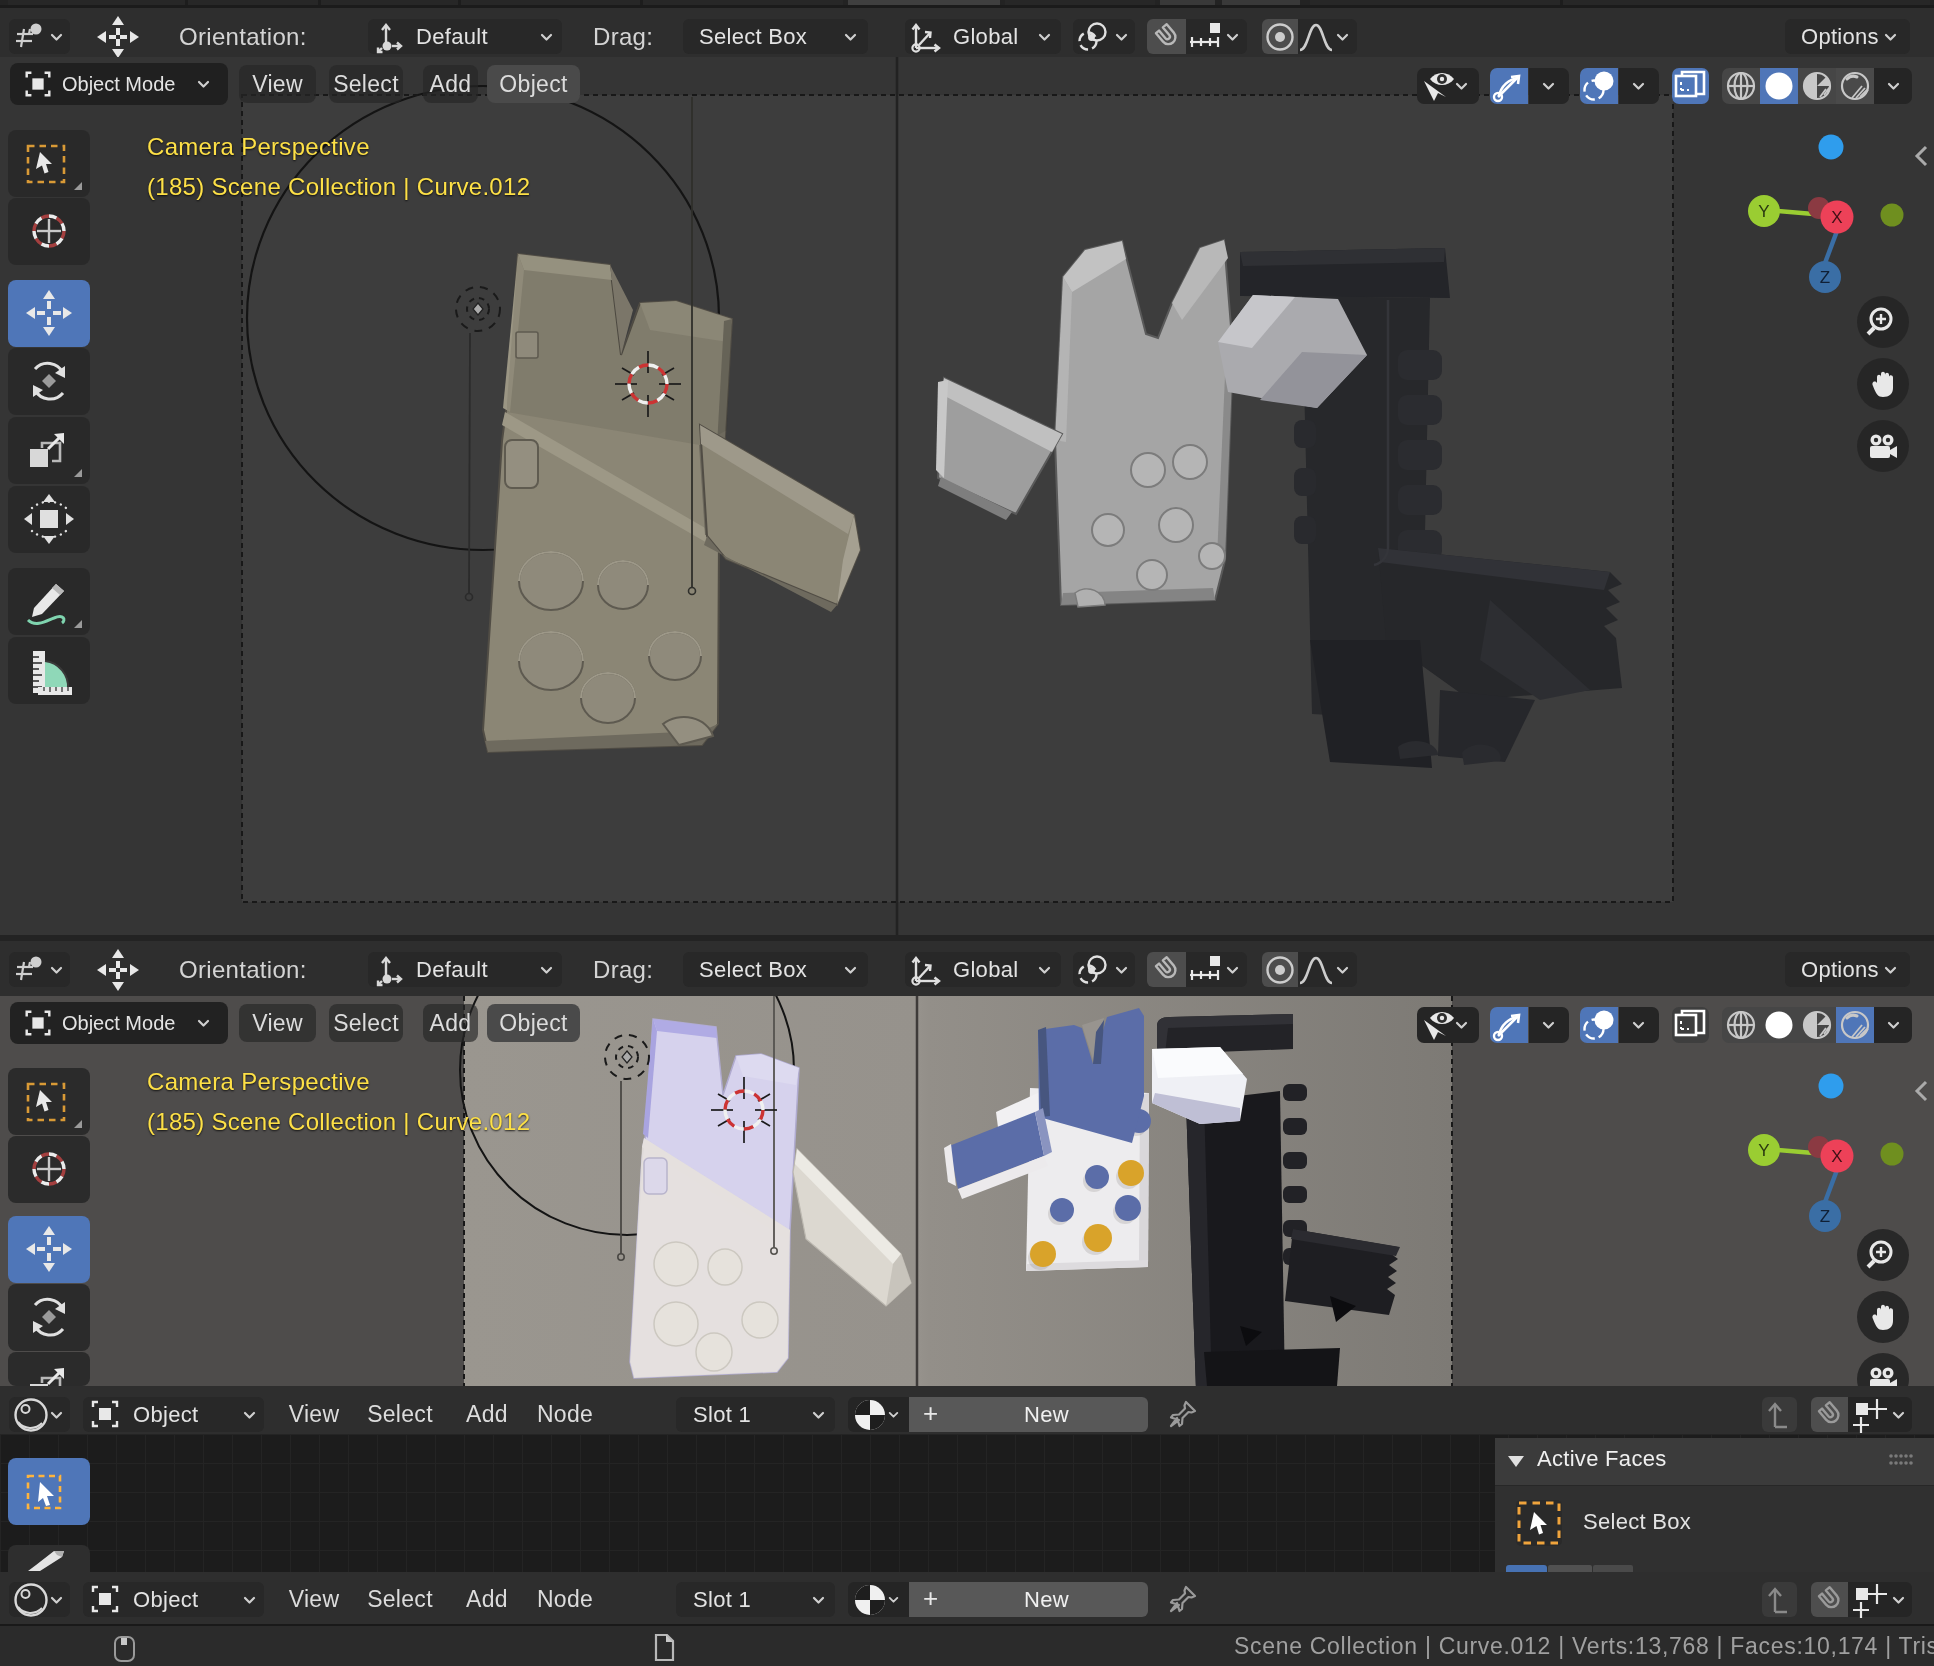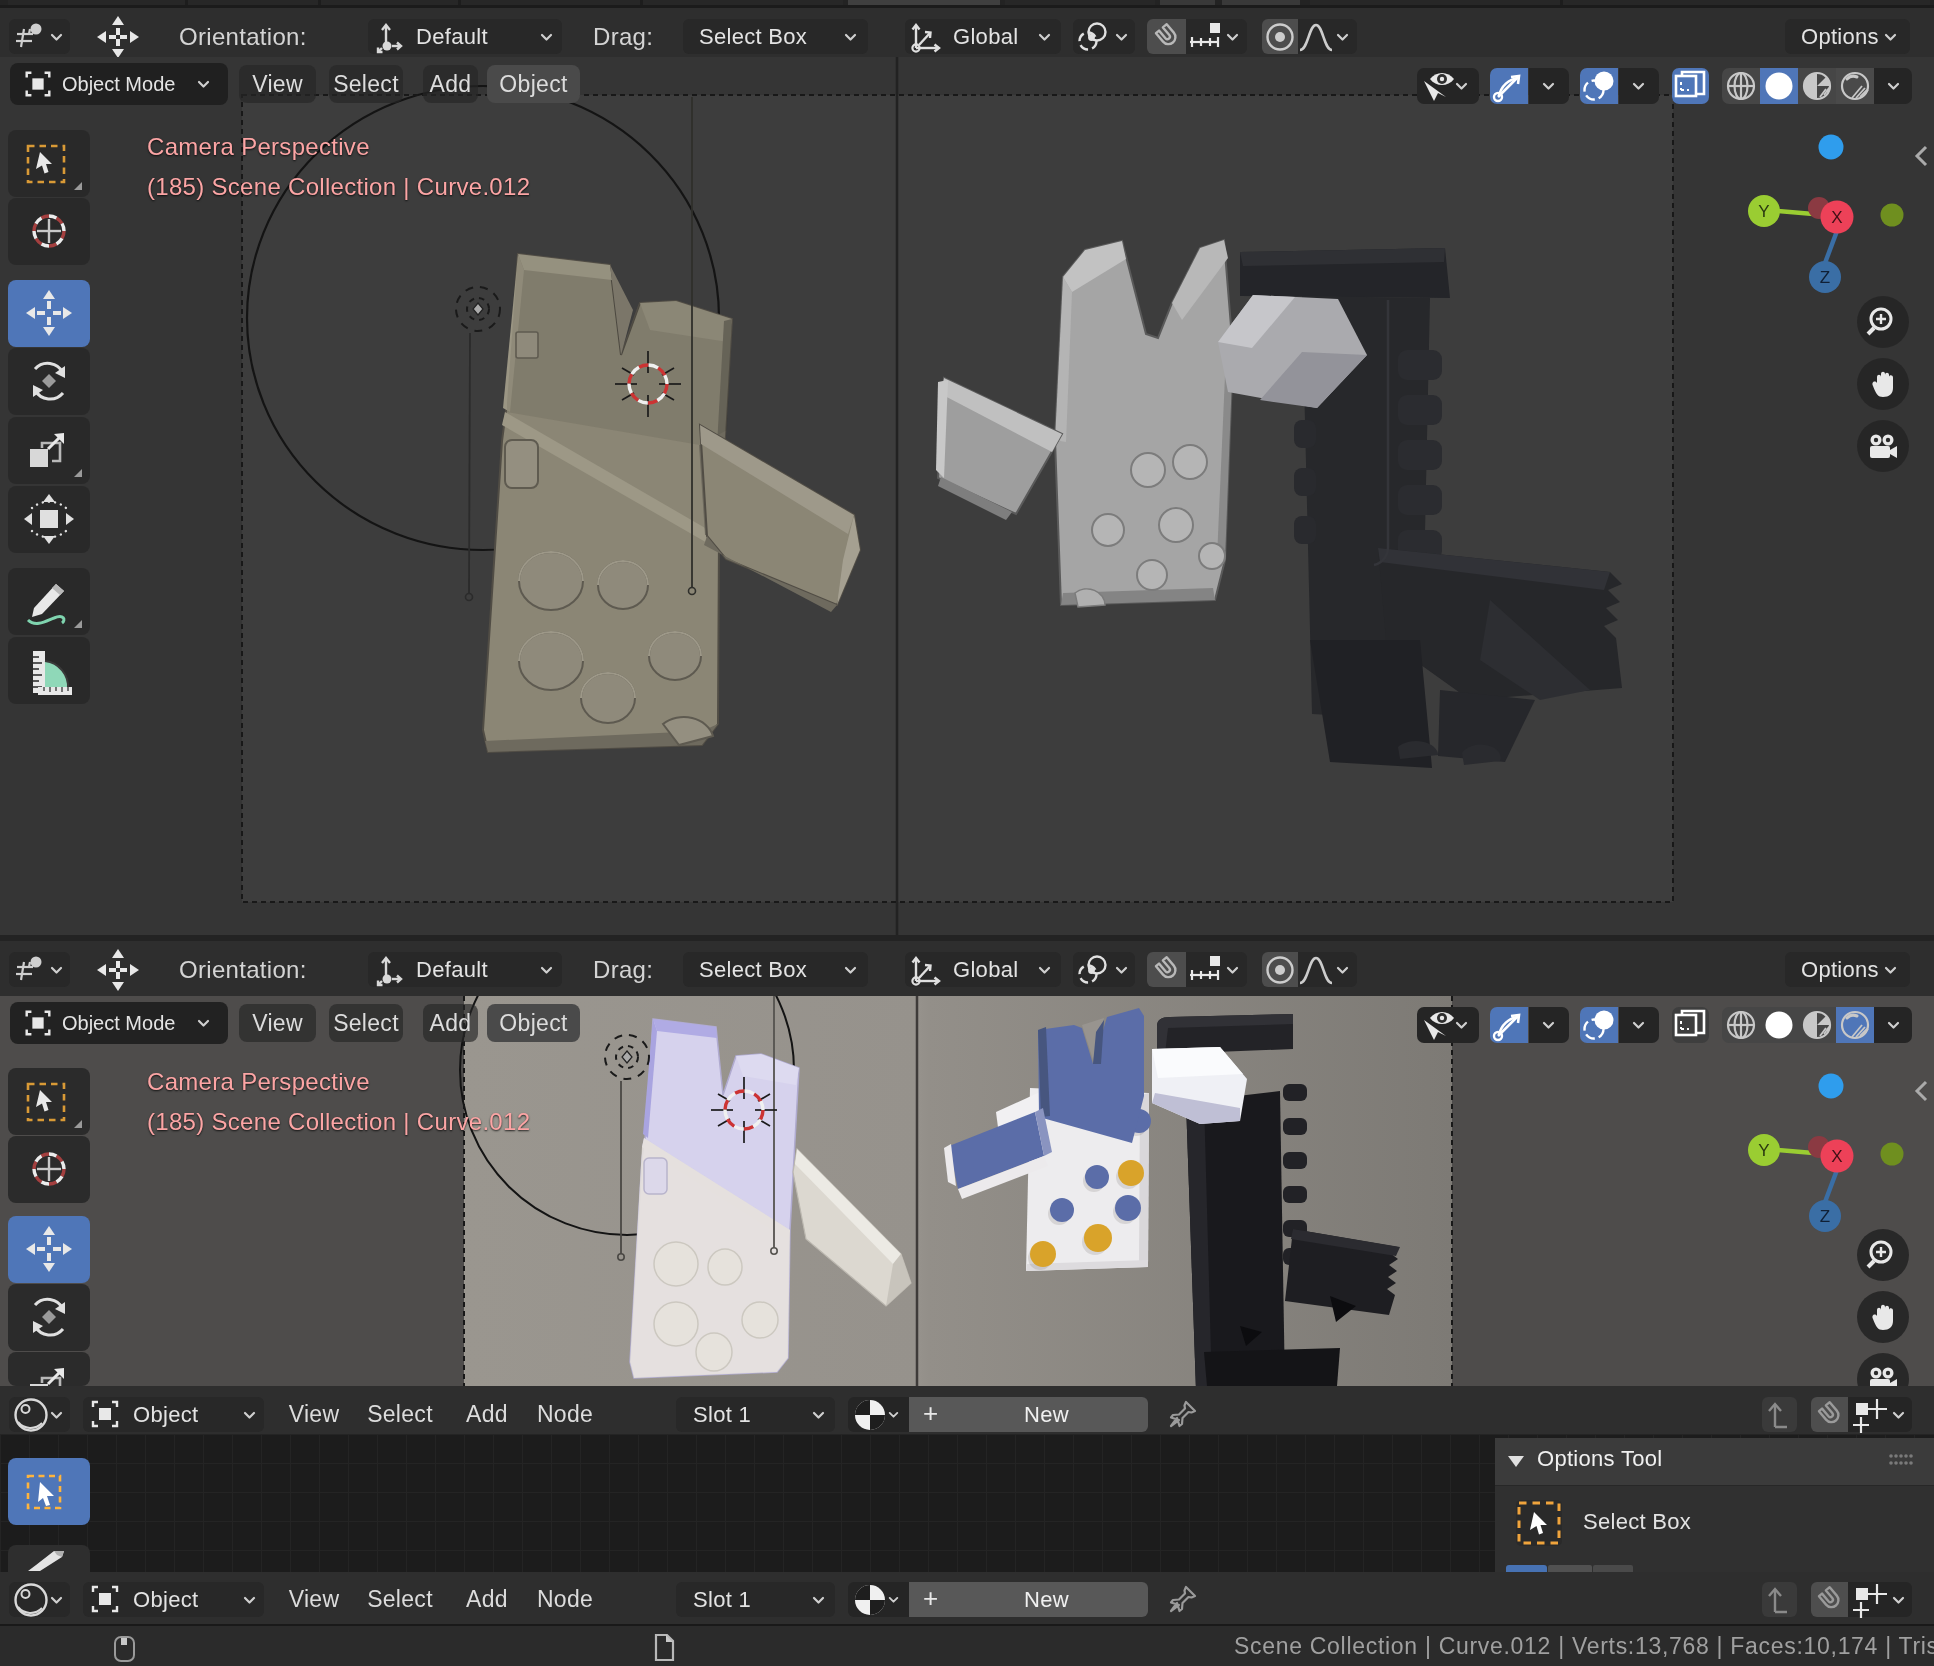--- a/index.html
+++ b/index.html
@@ -5,21 +5,21 @@
   html,body{margin:0;padding:0;background:#232323;}
   body{width:1934px;height:1666px;position:relative;overflow:hidden;
        font-family:"Liberation Sans",sans-serif;}
   .abs{position:absolute;}
   .bar{position:absolute;left:0;width:1934px;background:#2e2e2e;}
   .wid{position:absolute;background:#282828;border-radius:6px;box-sizing:border-box;top:11px;height:35px;}
   .lbl{position:absolute;color:#d4d4d4;font-size:24px;letter-spacing:0.3px;line-height:35px;top:11px;white-space:pre;}
   .wtx{position:absolute;color:#e3e3e3;font-size:22px;letter-spacing:0.3px;line-height:35px;white-space:pre;}
   .menupill{position:absolute;height:38px;border-radius:8px;background:rgba(36,36,36,0.85);
     color:#dcdcdc;font-size:23px;letter-spacing:0.3px;line-height:38px;text-align:center;}
-  .vptext{position:absolute;color:#fca5a5;font-size:24px;letter-spacing:0.3px;white-space:pre;text-shadow:0 1px 2px rgba(0,0,0,.8);}
+  .vptext{position:absolute;color:#fde047;font-size:24px;letter-spacing:0.3px;white-space:pre;text-shadow:0 1px 2px rgba(0,0,0,.8);}
   svg{display:block}
 </style>
 </head>
 <body>
 
 <div class="abs" style="left:0;top:0;width:1934px;height:8px;background:#232323;">
   <div class="abs" style="left:8px;top:0;width:835px;height:5px;background:#272727;"></div>
   <div class="abs" style="left:848px;top:0;width:152px;height:5px;background:#3f3f3f;"></div>
   <div class="abs" style="left:1005px;top:0;width:150px;height:5px;background:#272727;"></div>
   <div class="abs" style="left:1160px;top:0;width:55px;height:5px;background:#393939;"></div>
@@ -960,21 +960,21 @@
     <path d="M4 20 L12 14 L30 0 L40 0 L38 6 L16 20 Z" fill="#e4e4e4"></path>
     <path d="M30 0 L40 0 L38 6 L33 4 Z" fill="#b0b0b0"></path>
   </svg>
 </div>
 
 <div class="abs" style="left:1495px;top:1438px;width:439px;height:134px;background:#303030;">
   <div class="abs" style="left:0;top:0;width:439px;height:47px;background:#3b3b3b;border-bottom:1px solid #272727;"></div>
   <svg class="abs" style="left:12px;top:16px" width="18" height="14" viewBox="0 0 18 14">
       <path d="M1 2 L17 2 L9 13 Z" fill="#e0e0e0"></path>
     </svg>
-  <div class="abs" style="left:42px;top:8px;color:#f0f0f0;font-size:22px;letter-spacing:0.3px;">Options Tool</div>
+  <div class="abs" style="left:42px;top:8px;color:#f0f0f0;font-size:22px;letter-spacing:0.3px;">Active Faces</div>
   <svg class="abs" style="left:393px;top:14px" width="26" height="18" viewBox="0 0 26 18">
     <g fill="#7a7a7a">
     <circle cx="3" cy="4" r="1.8"></circle>
         <circle cx="8" cy="4" r="1.8"></circle>
         <circle cx="13" cy="4" r="1.8"></circle>
         <circle cx="18" cy="4" r="1.8"></circle>
         <circle cx="23" cy="4" r="1.8"></circle>
     <circle cx="3" cy="11" r="1.8"></circle>
         <circle cx="8" cy="11" r="1.8"></circle>
         <circle cx="13" cy="11" r="1.8"></circle>

